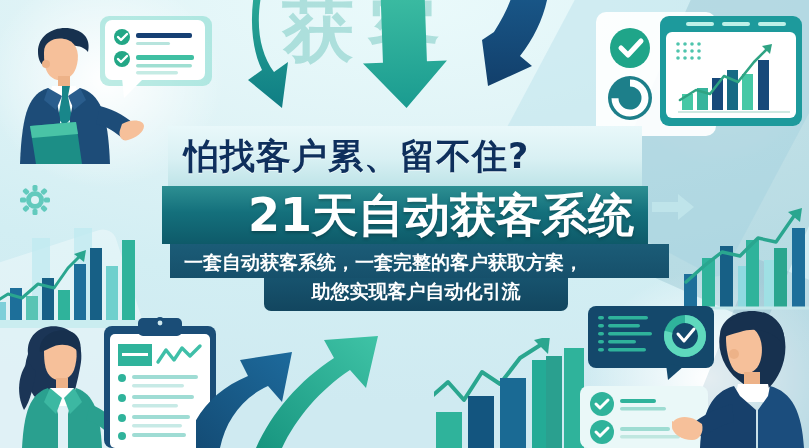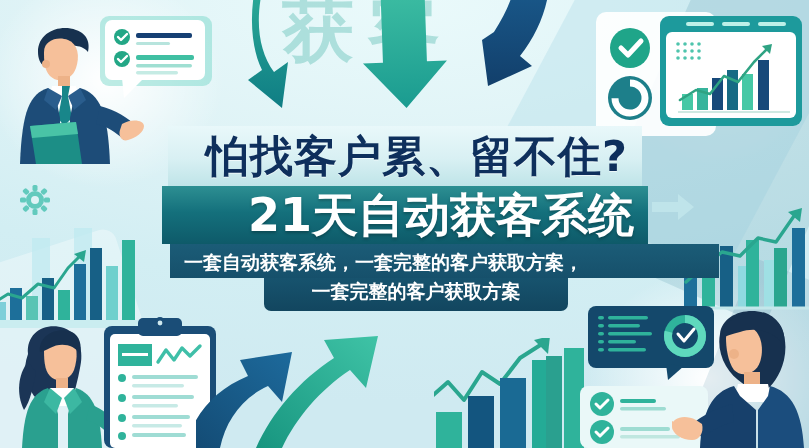--- a/index.html
+++ b/index.html
@@ -47,42 +47,41 @@
 
   .band{position:relative;display:block;box-sizing:border-box;}
 
   .band-1{
     height:60px;
     background:linear-gradient(180deg,#e9f8fa 0%, #d8f0f3 55%, #bfe4e8 100%);
     padding:0 16px;
     display:flex;align-items:center;
   }
   .band-1 .txt{
-    font-size:43px;font-weight:900;color:#0e2f5c;letter-spacing:1px;
+    font-size:35px;font-weight:900;color:#0e2f5c;letter-spacing:1px;
     line-height:1;white-space:nowrap;
     font-family:"DejaVu Sans","Liberation Sans",sans-serif;
     text-shadow:0 1px 0 rgba(255,255,255,.6);
-    margin-left:22px;
   }
 
   .band-2{
     height:58px;margin-left:-6px;width:486px;
     background:linear-gradient(180deg,#2d8f92 0%, #14707c 45%, #0e5a69 100%);
     padding:0 14px;
     display:flex;align-items:center;justify-content:flex-end;
   }
   .band-2 .txt{
     font-size:46px;font-weight:900;color:#ffffff;letter-spacing:0px;
     line-height:1;white-space:nowrap;
     font-family:"DejaVu Sans","Liberation Sans",sans-serif;
     text-shadow:0 2px 3px rgba(0,0,0,.25);
   }
 
   .band-3{
-    width:549px;margin-left:2px;
+    width:499px;margin-left:2px;
     background:linear-gradient(180deg,#1b5c77 0%, #16506b 100%);
     padding:6px 12px 4px 10px;
   }
   .band-3 .ln{
     font-size:19px;font-weight:700;color:#ffffff;line-height:1.28;
     font-family:"DejaVu Sans","Liberation Sans",sans-serif;
     white-space:nowrap;
   }
   .band-3 .ln1{text-align:left;padding-left:4px;}
   .band-4{
@@ -429,17 +428,17 @@
 
     <div class="band band-2">
       <span class="txt">21天自动获客系统</span>
     </div>
 
     <div class="band band-3">
       <div class="ln ln1">一套自动获客系统，一套完整的客户获取方案，</div>
     </div>
 
     <div class="band band-4">
-      <div class="ln">一套完整的客户获取方案</div>
+      <div class="ln">助您实现客户自动化引流</div>
     </div>
   </div>
 
 </div>
 
 </body></html>

